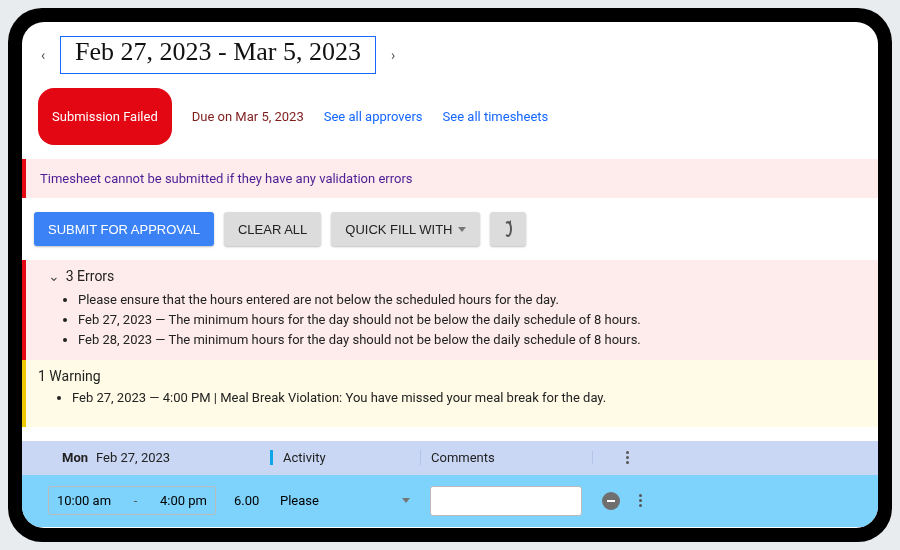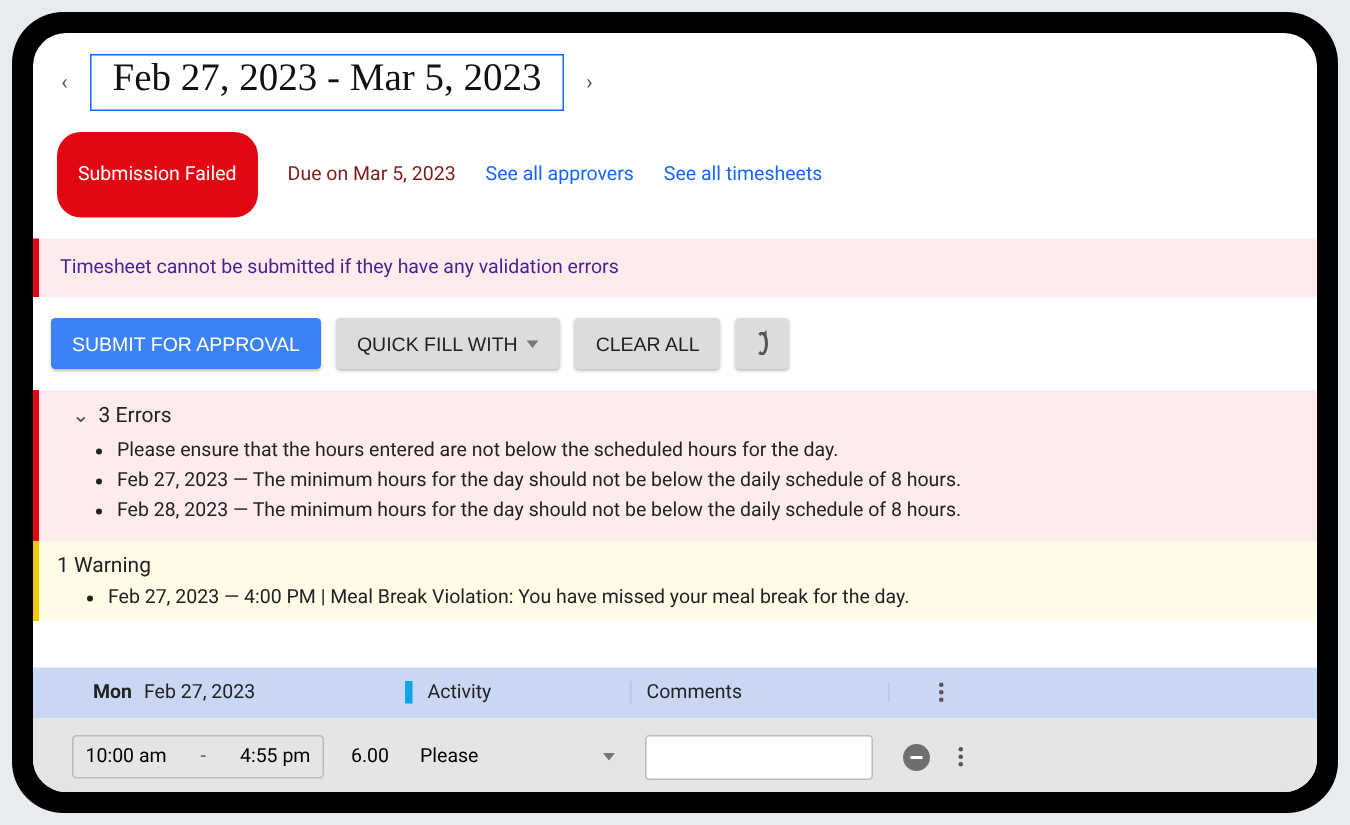--- a/index.html
+++ b/index.html
@@ -122,55 +122,55 @@
     font-size: 14px;
   }
   .errors-panel ul, .warn-panel ul {
     list-style: disc;
     margin-left: 34px;
     line-height: 1.55;
   }
   .warn-panel {
     border-left: 4px solid #f0c800;
     background: #fffbe6;
-    margin: 0 -12px 31px -12px;
-    padding: 8px 14px 4px 12px;
+    margin: 0 -12px 14px -12px;
+    padding: 8px 14px 18px 12px;
     font-size: 13px;
     color: #222;
   }
   .warn-header {
     font-size: 14px;
     margin-bottom: 4px;
     margin-left: 0;
   }
   .grid-header {
     display: flex;
     background: #c9d7f4;
     margin: 0 -12px;
     height: 34px;
     align-items: center;
     font-size: 13px;
     color: #222;
   }
   .col-day { width: 248px; padding-left: 40px; display:flex; gap:8px; }
-  .col-activity { width: 150px; padding-left: 10px; border-left:5px solid #0ea5e9;}
+  .col-activity { width: 150px; padding-left: 10px; border-left:3px solid #0ea5e9;}
   .col-comments { width: 172px; padding-left: 10px; border-left:1px solid #b4c4e8;}
   .col-actions { flex:1; border-left:1px solid #b4c4e8; display:flex; justify-content:flex-start; padding-left:26px;}
   .day-abbr { font-weight: 700; }
   .kebab {
     width: 16px; display:flex; flex-direction:column; gap:2px; align-items:center; justify-content:center; cursor:pointer;
   }
   .kebab span { width:3px; height:3px; background:#555; border-radius:50%; }
   .grid-row {
     display: flex;
     margin: 0 -12px;
     height: 52px;
     align-items: center;
     font-size: 13px;
-    background: #e5e5e5;
+    background: #7dd3fc;
   }
   .time-box {
     border: 1px solid #bbb;
     border-radius: 3px;
     padding: 6px 8px;
     display: flex;
     gap: 8px;
     align-items: center;
     margin-left: 26px;
     width: 168px;
@@ -231,25 +231,25 @@
         <div class="badge-failed">Submission Failed</div>
         <div class="due-text">Due on Mar 5, 2023</div>
         <div class="link">See all approvers</div>
         <div class="link">See all timesheets</div>
       </div>
 
       <div class="banner">Timesheet cannot be submitted if they have any validation errors</div>
 
       <div class="action-row">
         <button class="btn btn-primary">SUBMIT FOR APPROVAL</button>
+        <button class="btn btn-gray">CLEAR ALL</button>
         <button class="btn btn-gray">
           <span>QUICK FILL WITH</span>
           <span class="dropdown-caret"></span>
         </button>
-        <button class="btn btn-gray">CLEAR ALL</button>
         <button class="btn btn-gray btn-icon">
           <span class="refresh-icon"></span>
         </button>
       </div>
 
       <div class="errors-panel">
         <div class="errors-header">
           <span class="chev-down">⌄</span>
           <span>3 Errors</span>
         </div>
@@ -281,21 +281,21 @@
               <span></span>
             </div>
         </div>
       </div>
 
       <div class="grid-row">
         <div style="width:248px; display:flex; align-items:center;">
           <div class="time-box">
             <span>10:00 am</span>
             <span class="time-sep">-</span>
-            <span>4:55 pm</span>
+            <span>4:00 pm</span>
           </div>
           <span class="hours">6.00</span>
         </div>
         <div class="activity-cell">
           <span>Please</span>
           <span class="dropdown-caret"></span>
         </div>
         <div class="comments-cell">
           <input class="comments-input" value="" style="">
         </div>

